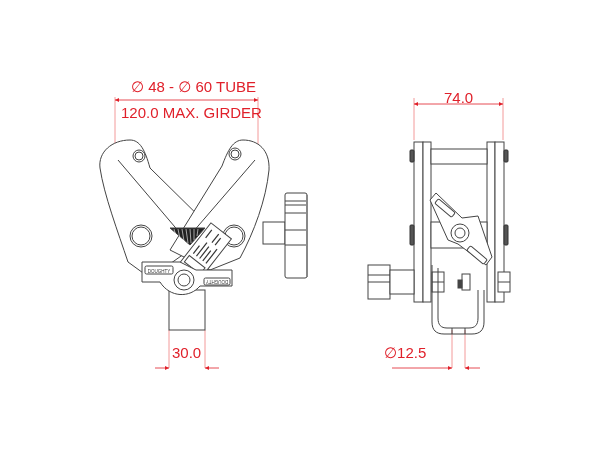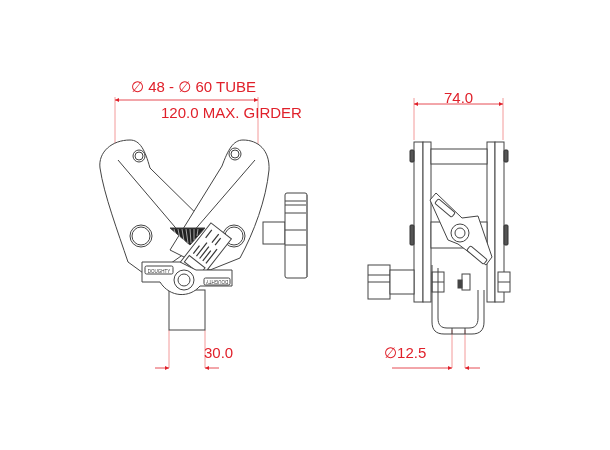--- a/index.html
+++ b/index.html
@@ -1,22 +1,22 @@
 <!DOCTYPE html>
 <html><head>
   <meta charset="utf-8">
   <style>
     html, body { margin: 0; padding: 0; background: #ffffff; }
     body { width: 610px; height: 450px; position: relative; overflow: hidden; font-family: "Liberation Sans", sans-serif; }
     .canvas { position: absolute; left: 0; top: 0; width: 610px; height: 450px; }
     .dim-text { position: absolute; color: #e0202a; font-family: "Liberation Sans", sans-serif; white-space: nowrap; line-height: 1; }
     .t-tube { left: 131px; top: 79px; font-size: 15px; text-align: center; }
-    .t-girder { left: 121px; top: 105px; font-size: 15px; margin-left: 40px; }
+    .t-girder { left: 121px; top: 105px; font-size: 15px; }
     .t-74 { left: 444px; top: 90px; font-size: 15px; text-align: right; }
-    .t-30 { left: 172px; top: 345px; font-size: 15px; margin-left: 32px; }
+    .t-30 { left: 172px; top: 345px; font-size: 15px; }
     .t-125 { left: 384px; top: 345px; font-size: 15px; }
   </style>
 </head>
 <body>
 
 <div class="canvas">
 <svg width="610" height="450" viewBox="0 0 610 450" xmlns="http://www.w3.org/2000/svg">
   <defs>
     <marker id="arr" viewBox="0 0 10 10" refX="10" refY="5" markerWidth="7" markerHeight="5" orient="auto-start-reverse">
       <path d="M0,0 L10,5 L0,10 z" fill="#e0202a"></path>

